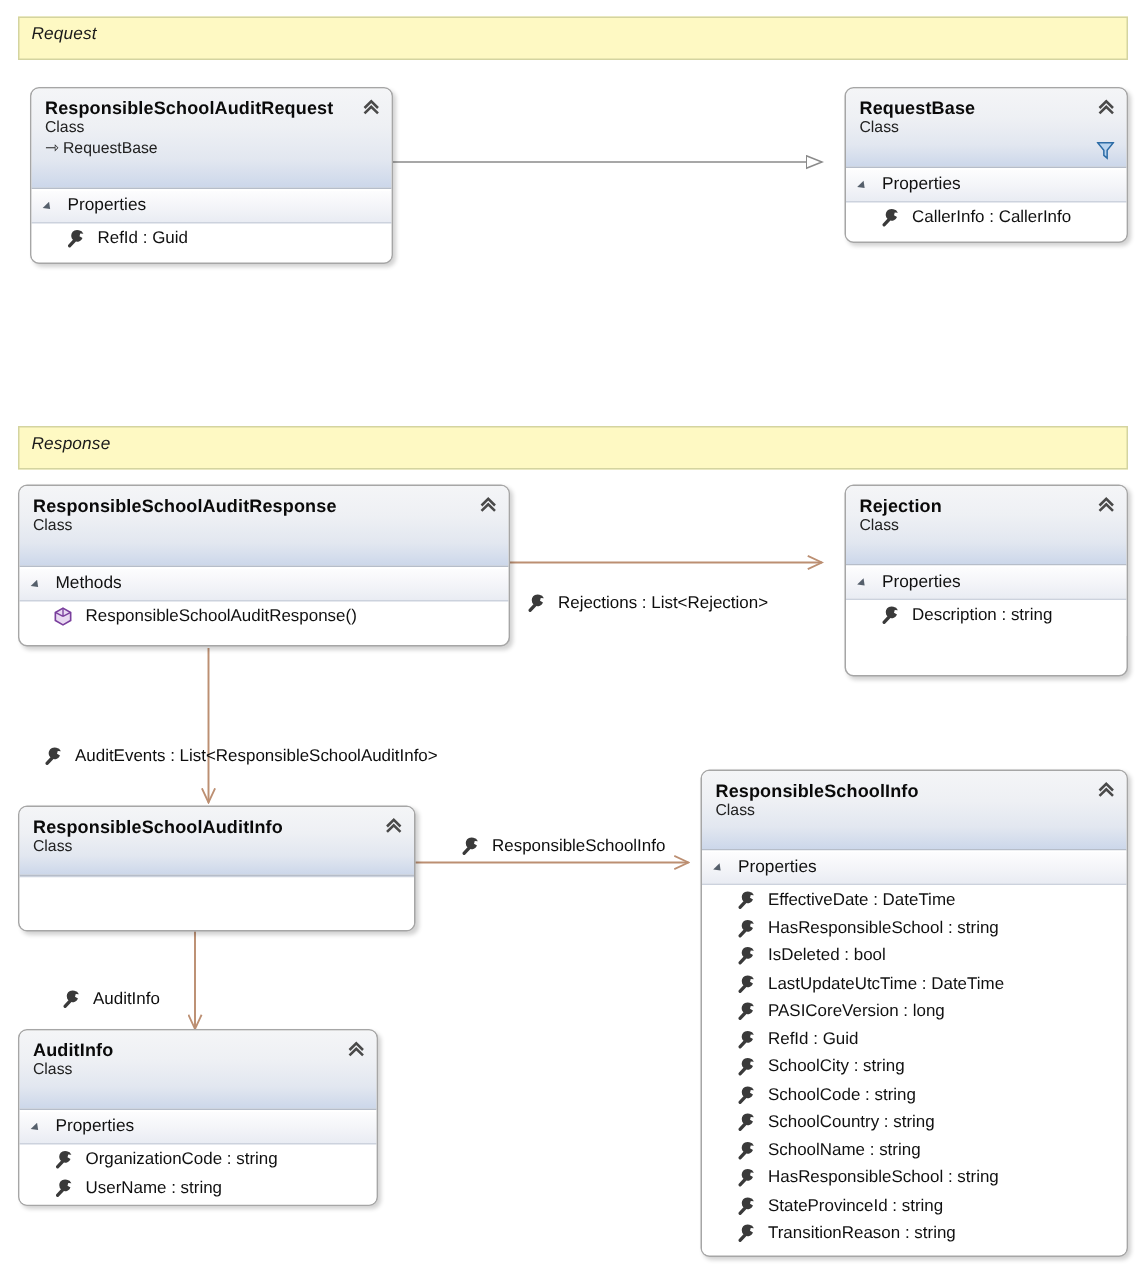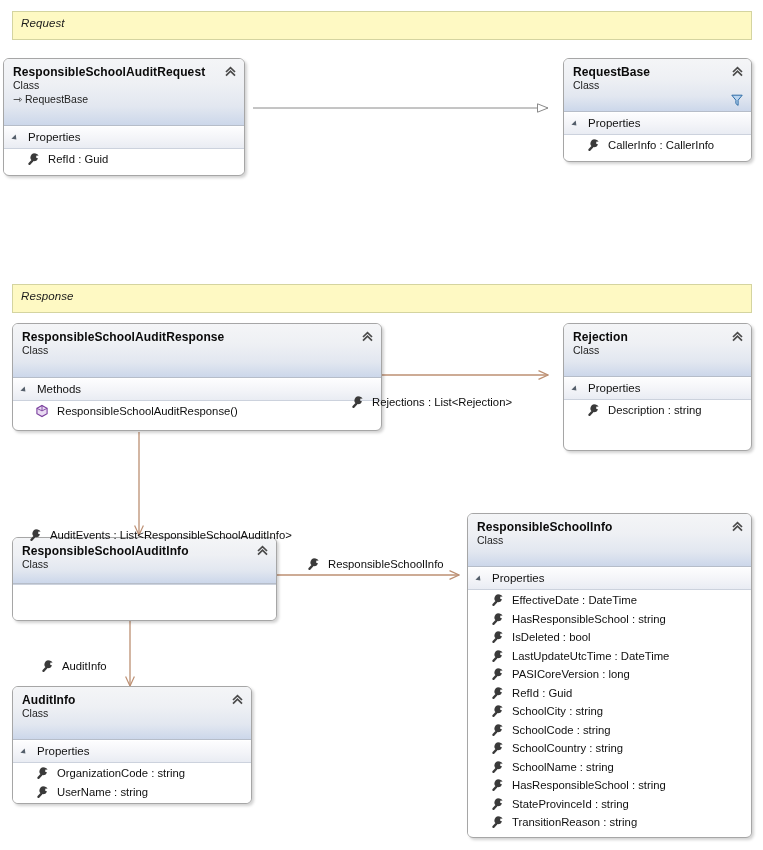--- a/index.html
+++ b/index.html
@@ -210,21 +210,21 @@
 </svg>
 
 <div class="group-band" style="left:12px; top:11px; width:740px; height:29px;">
   <span class="group-label">Request</span>
 </div>
 
 <div class="group-band" style="left:12px; top:284px; width:740px; height:29px;">
   <span class="group-label">Response</span>
 </div>
 
-<div class="class-shape" style="left:3px; top:58px; width:242px; height:118px;">
+<div class="class-shape" style="left:20px; top:58px; width:242px; height:118px;">
   <div class="class-header" style="height:67px;">
     <div class="class-name">ResponsibleSchoolAuditRequest</div>
     <div class="class-kind">Class</div>
     <div class="class-base">
       <span class="base-arrow">⇾</span><span>RequestBase</span>
     </div>
     <svg class="chevron-collapse" viewBox="0 0 13 13">
       <path d="M2,7 L6.5,2.6 L11,7" fill="none" stroke="#4a4a4a" stroke-width="1.7"></path>
       <path d="M2,10.6 L6.5,6.2 L11,10.6" fill="none" stroke="#4a4a4a" stroke-width="1.7"></path>
     </svg>
@@ -268,21 +268,21 @@
         <svg viewBox="0 0 14 14" width="14" height="14">
           <path d="M9.6,1.5 a3.9,3.9 0 1 0 2.4,5.1 l-2.0,-1.1 0.5,-1.9 2.1,0.2 a3.9,3.9 0 0 0 -3.0,-2.3 z
                    M7.0,6.3 L2.4,11.3 a1.2,1.2 0 0 0 1.6,1.6 L8.6,8.0 z" fill="#3a3a3a"></path>
         </svg>
       </span>
       <span class="m-text">CallerInfo : CallerInfo</span>
     </div>
   </div>
 </div>
 
-<div class="class-shape" style="left:12px; top:323px; width:370px; height:108px;">
+<div class="class-shape" style="left:12px; top:323px; width:328px; height:108px;">
   <div class="class-header" style="height:54px;">
     <div class="class-name">ResponsibleSchoolAuditResponse</div>
     <div class="class-kind">Class</div>
     <svg class="chevron-collapse" viewBox="0 0 13 13">
       <path d="M2,7 L6.5,2.6 L11,7" fill="none" stroke="#4a4a4a" stroke-width="1.7"></path>
       <path d="M2,10.6 L6.5,6.2 L11,10.6" fill="none" stroke="#4a4a4a" stroke-width="1.7"></path>
     </svg>
   </div>
   <div class="compartment-title">
     <span class="expander-tri"></span>
@@ -466,21 +466,21 @@
 
 <div class="conn-label" style="left:350px; top:383px;margin-top:12px;">
   <span class="m-icon">
     <svg viewBox="0 0 14 14" width="14" height="14">
         <path d="M9.6,1.5 a3.9,3.9 0 1 0 2.4,5.1 l-2.0,-1.1 0.5,-1.9 2.1,0.2 a3.9,3.9 0 0 0 -3.0,-2.3 z M7.0,6.3 L2.4,11.3 a1.2,1.2 0 0 0 1.6,1.6 L8.6,8.0 z" fill="#3a3a3a"></path>
       </svg>
   </span>
   <span>Rejections : List&lt;Rejection&gt;</span>
 </div>
 
-<div class="conn-label" style="left:28px; top:497px;margin-top:31px;">
+<div class="conn-label" style="left:28px; top:497px;">
   <span class="m-icon">
     <svg viewBox="0 0 14 14" width="14" height="14">
         <path d="M9.6,1.5 a3.9,3.9 0 1 0 2.4,5.1 l-2.0,-1.1 0.5,-1.9 2.1,0.2 a3.9,3.9 0 0 0 -3.0,-2.3 z M7.0,6.3 L2.4,11.3 a1.2,1.2 0 0 0 1.6,1.6 L8.6,8.0 z" fill="#3a3a3a"></path>
       </svg>
   </span>
   <span>AuditEvents : List&lt;ResponsibleSchoolAuditInfo&gt;</span>
 </div>
 
 <div class="conn-label" style="left:306px; top:557px;">
   <span class="m-icon">

